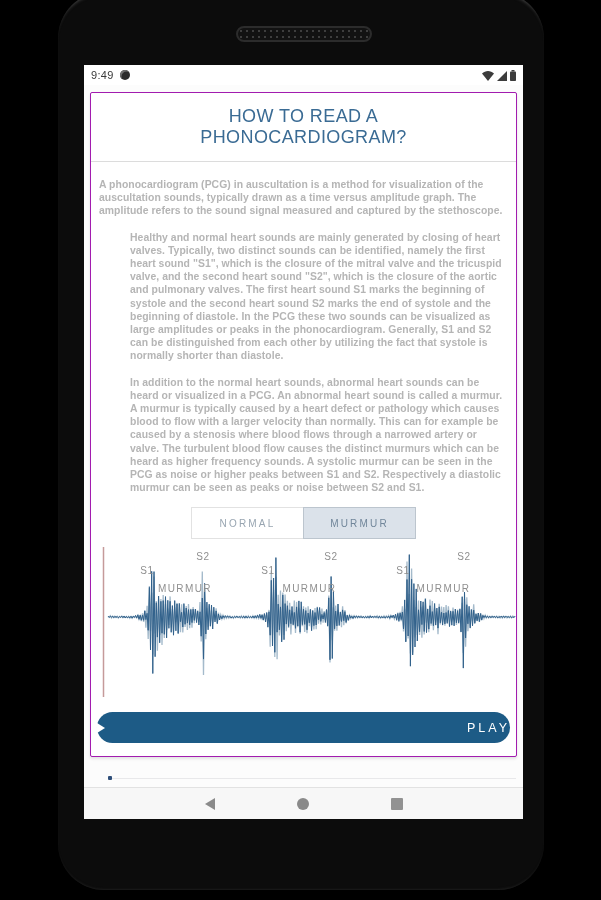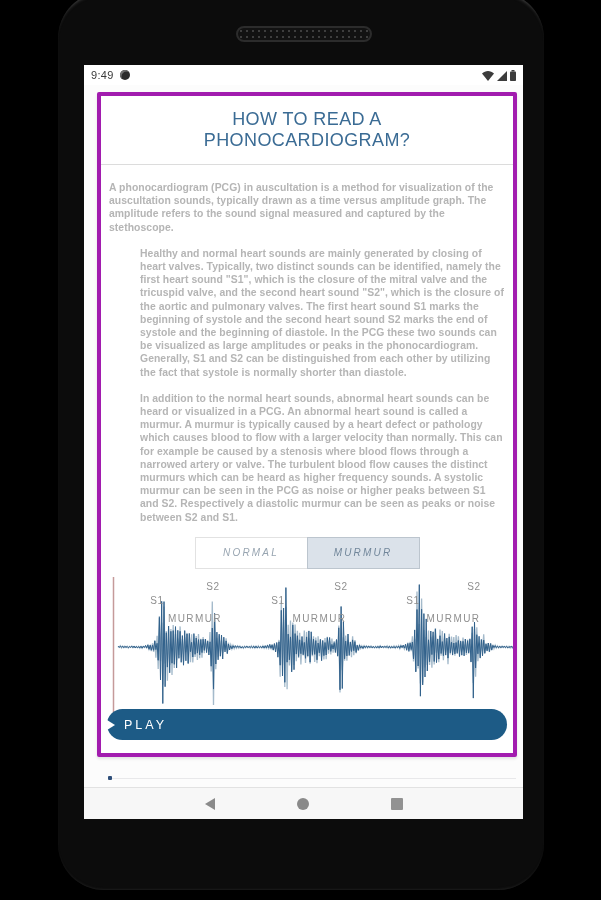--- a/index.html
+++ b/index.html
@@ -23,47 +23,47 @@
   
   .status-bar { height:20px; flex:0 0 20px; display:flex; align-items:center; padding:0 7px; background:#fff; }
   .status-time { font-size:11px; color:#3a3a3a; letter-spacing:0.3px; }
   .status-left-icon { width:10px; height:10px; border-radius:50%; background:#2b2b2b; margin-left:6px;
                       box-shadow: inset 1.5px 1.5px 0 0 #6f6f6f; }
   .status-spacer { flex:1; }
   .status-right { display:flex; align-items:flex-end; gap:3px; }
 
   
   .app-area { flex:1 1 auto; position:relative; background:#fcfcfc; }
-  .card { position:absolute; left:13px; right:6px; top:7px; height:665px; background:#fff;
-          border:4px solid #a21caf; border-radius:2px; box-shadow:0 2px 3px rgba(0,0,0,.10);
+  .card { position:absolute; left:6px; right:6px; top:7px; height:665px; background:#fff;
+          border:1px solid #a21caf; border-radius:2px; box-shadow:0 2px 3px rgba(0,0,0,.10);
           padding:0 6px; overflow:hidden; }
 
   .page-title { margin:13px auto 0; max-width:270px; text-align:center;
                 font-size:18px; line-height:21px; font-weight:400;
                 color:#3a6b94; letter-spacing:0.4px; }
   .title-divider { border:none; border-top:1px solid #dcdcdc; margin:13px -6px 0; }
 
   .body-par { margin:16px 2px 0; font-size:10.4px; line-height:13.2px; color:#b5b5b5; letter-spacing:0.05px;font-weight:bold; }
   .body-par + .body-par { margin-top:13px;margin-left:33px; }
 
   
-  .toggle-group { display:flex; justify-content:center; margin-top:13px;font-style:italic; }
+  .toggle-group { display:flex; justify-content:center; margin-top:13px; }
   .toggle-btn { width:113px; height:32px; display:flex; align-items:center; justify-content:center;
                 font-size:10px; letter-spacing:2.2px; cursor:pointer; background:#fff;
                 border:1px solid #e2e2e2; color:#98a5b1; }
   .toggle-btn.selected { background:#dbe2ea; border:1px solid #bcc5ce; color:#71869a; margin-left:-1px; }
 
   
   .waveform-wrap { margin-top:5px; }
   .waveform-wrap svg { display:block; }
 
   
   .play-button { position:absolute; left:6px; right:6px; bottom:13px; height:31px;
                  border:none; border-radius:16px; background:#1d5b86; color:#fff;
-                 display:flex; align-items:center; justify-content:flex-start; gap:9px;
+                 display:flex; align-items:center; justify-content:space-between; gap:9px;
                  font-size:12.5px; letter-spacing:3px; cursor:pointer;
                  font-family:"Liberation Sans", sans-serif; }
   .play-icon { width:0; height:0; border:5px solid transparent; border-left:8px solid #fff;
                border-right:none; margin-top:1px; }
 
   
   .peek-dot { position:absolute; left:24px; top:691px; width:4px; height:4px; background:#2f4f7a; border-radius:1px; }
   .peek-line { position:absolute; left:28px; right:7px; top:693px; height:1px; background:#e8e8ea; }
 
   

